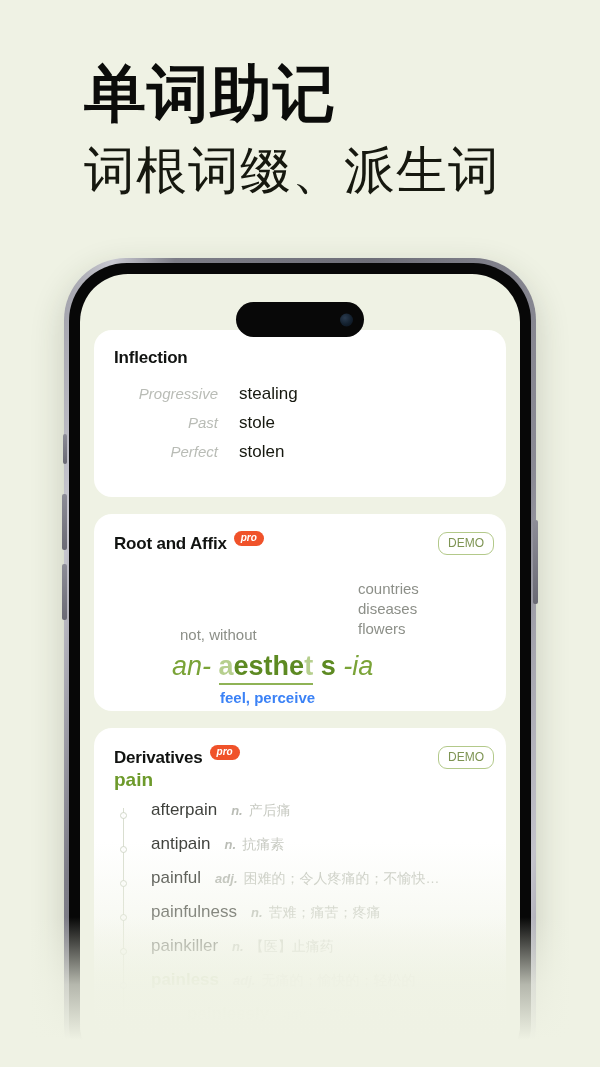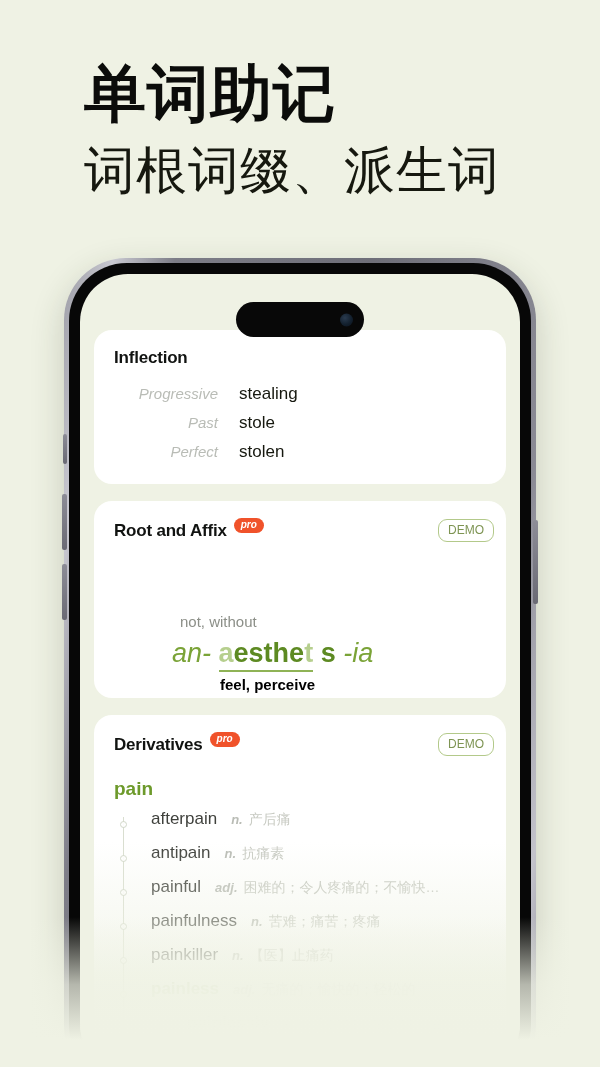--- a/index.html
+++ b/index.html
@@ -157,21 +157,21 @@
   }
 
   
   .infl-card { margin-top: 56px; }
   .infl-rows { margin-top: 16px; }
   .infl-row {
     display: flex;
     align-items: baseline;
     margin-bottom: 9px;
   }
-  .infl-row:last-child { margin-bottom: 2px; }
+  .infl-row:last-child { margin-bottom: 15px; }
   .infl-label {
     width: 104px;
     text-align: right;
     font-style: italic;
     font-size: 15px;
     color: #b9bcb6;
     padding-right: 0;
   }
   .infl-value {
     margin-left: 21px;
@@ -220,27 +220,27 @@
   }
   .w-root .dim { color: #b6cf8e; }
   .w-s { font-weight: bold; color: #5d8a22; }
   .w-suffix { font-style: italic; color: #7aa337; }
   .affix-root-note {
     position: absolute;
     left: 106px;
     top: 122px;
     font-size: 15px;
     font-weight: bold;
-    color: #000000;
+    color: #3b82f6;
   }
 
   
   .deriv-card { padding-bottom: 0; overflow: hidden; }
   .deriv-root {
-    margin-top: 22px;
+    margin-top: 0;
     font-size: 19px;
     font-weight: bold;
     color: #6d9a2b;
   }
   .deriv-tree {
     position: relative;
     margin-top: 9px;
     padding-left: 0;
   }
   .deriv-row {
@@ -370,20 +370,25 @@
       <div class="card">
         <div class="card-head">
           <div class="card-title-wrap">
             <span class="card-title">Root and Affix</span>
             <span class="pro-badge">pro</span>
           </div>
           <span class="demo-btn">DEMO</span>
         </div>
 
         <div class="affix-body">
+          <div class="affix-suffix-notes">
+            <div>countries</div>
+            <div>diseases</div>
+            <div>flowers</div>
+          </div>
 
           <div class="affix-prefix-note">not, without</div>
 
           <div class="affix-word">
             <span class="w-prefix">an-</span><span>&nbsp;</span><span class="w-root"><span class="dim">a</span><span>esthe</span><span class="dim">t</span></span><span>&nbsp;</span><span class="w-s">s</span><span>&nbsp;</span><span class="w-suffix">-ia</span>
           </div>
 
           <div class="affix-root-note">feel, perceive</div>
         </div>
       </div>

